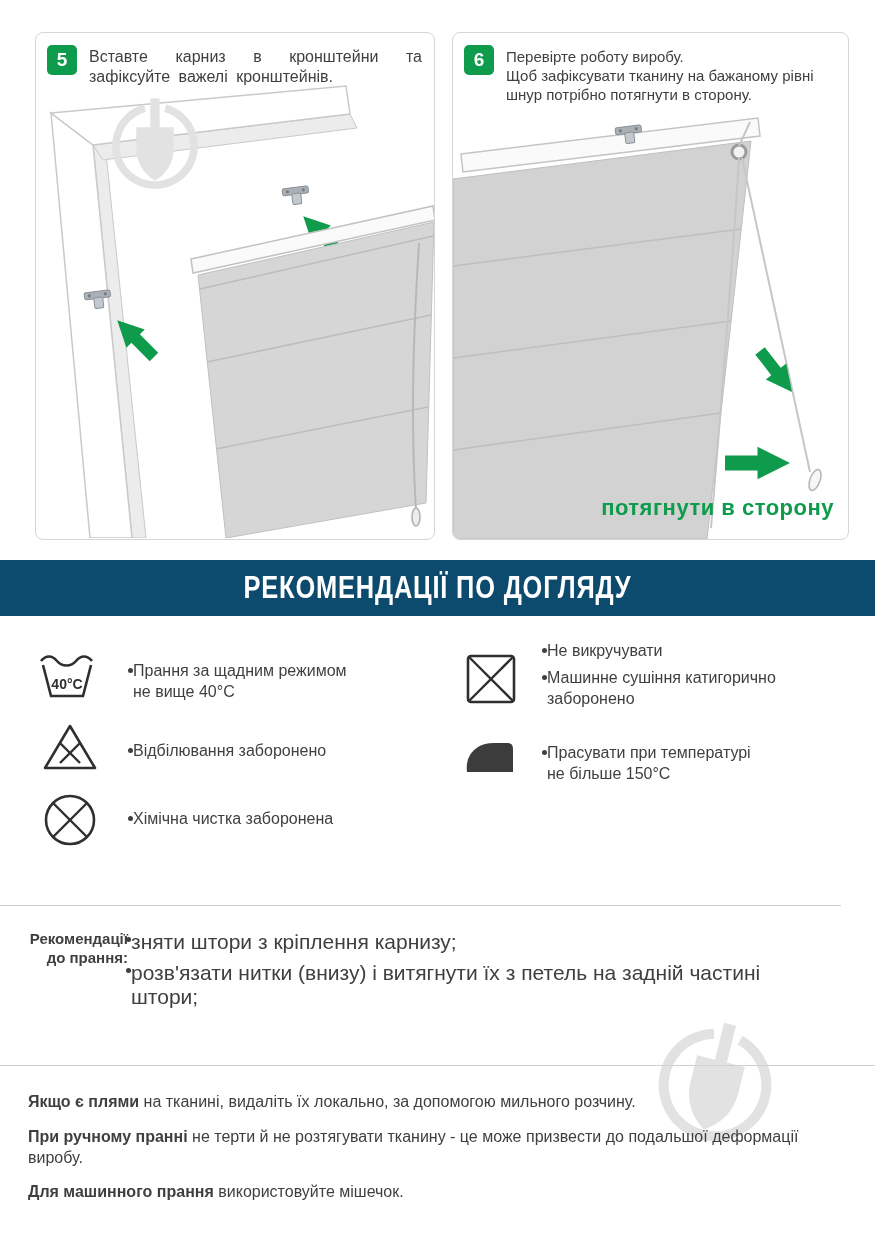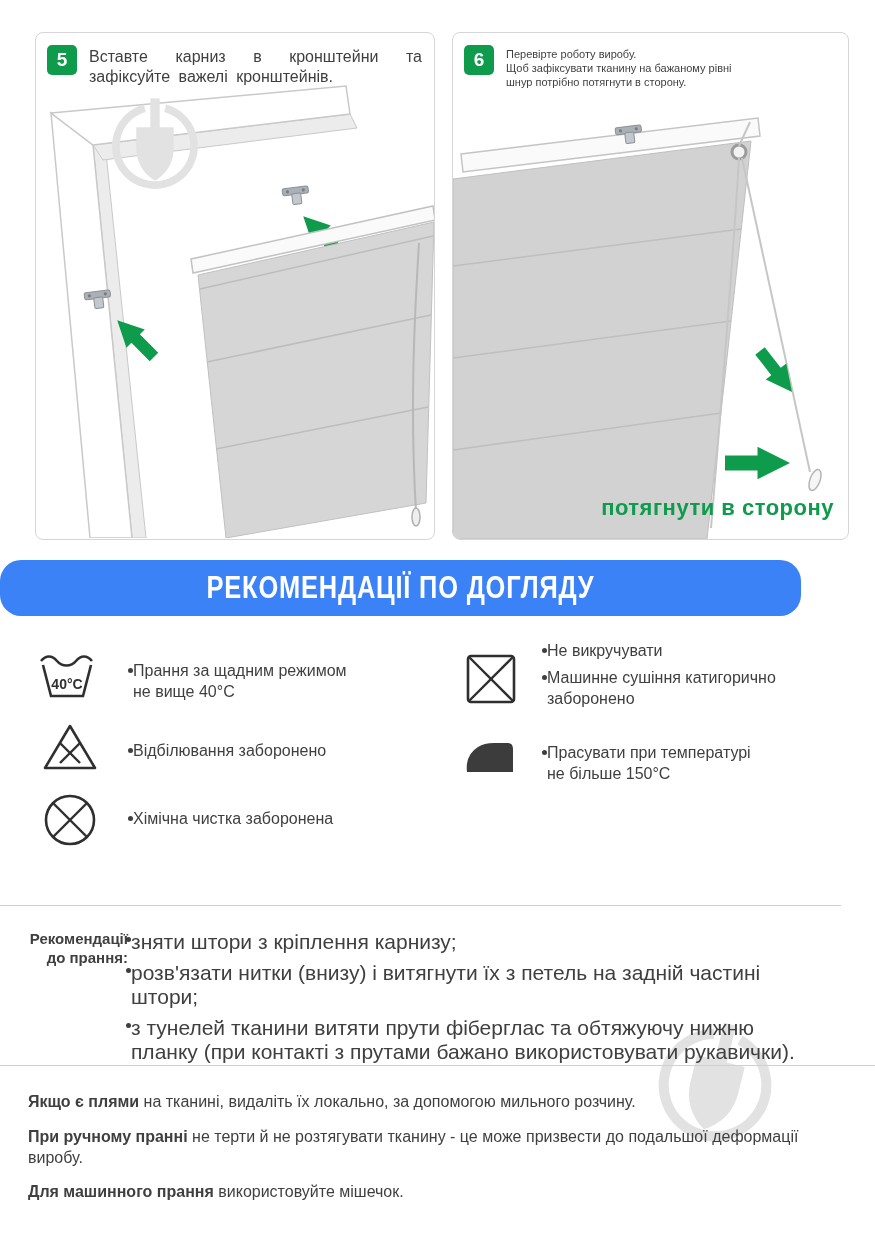--- a/index.html
+++ b/index.html
@@ -15,35 +15,35 @@
   
   .panels{position:absolute;top:32px;left:35px;display:flex;gap:17px;}
   .panel{position:relative;border:1px solid #d6d6d6;border-radius:8px;background:#fff;overflow:hidden;}
   .panel.p5{width:398px;height:506px;}
   .panel.p6{width:395px;height:506px;}
   .panel-head{position:absolute;top:12px;left:11px;right:12px;display:flex;gap:12px;z-index:4;}
   .step-badge{flex:0 0 auto;width:30px;height:30px;border-radius:5px;background:var(--green);
     color:#fff;font-weight:bold;font-size:19px;display:flex;align-items:center;justify-content:center;}
   .step-text{font-size:16px;line-height:1.28;padding-top:2px;white-space:pre-line;}
   .p5 .step-text{text-align:justify;word-spacing:4px;}
-  .p6 .step-text{font-size:11px;}
+  .p6 .step-text{font-size:15px;}
   .illus{position:absolute;left:0;z-index:2;}
   .illus5{top:50px;width:398px;height:455px;}
   .illus6{top:75px;width:395px;height:431px;}
   .pull-caption{position:absolute;top:462px;right:14px;z-index:3;color:var(--green);
     font-size:22px;font-weight:bold;letter-spacing:.5px;}
 
   
   .wm{position:absolute;color:var(--wm);}
   .wm-p5{left:68px;top:62px;width:102px;height:102px;z-index:3;}
   .wm-bottom{left:648px;top:1018px;width:134px;height:134px;transform:rotate(14deg);z-index:0;}
 
   
-  .banner{position:absolute;top:560px;left:0;width:801px;height:56px;background:#3b82f6;
-    display:flex;align-items:center;justify-content:center;border-radius:21px;}
+  .banner{position:absolute;top:560px;left:0;width:875px;height:56px;background:#0c4a6e;
+    display:flex;align-items:center;justify-content:center;}
   .banner span{color:#fff;font-size:31px;font-weight:bold;letter-spacing:1px;
     display:inline-block;transform:scaleX(.82);}
 
   
   .care{position:absolute;top:616px;left:0;width:875px;height:289px;}
   .care .icon{position:absolute;}
   .icon-wash{left:38px;top:36px;}
   .icon-bleach{left:42px;top:106px;}
   .icon-dryclean{left:42px;top:176px;}
   .icon-tumble{left:464px;top:36px;}
@@ -253,24 +253,20 @@
 до прання:</div>
     <div class="wash-list">
       <div class="b-row">
         <div class="dot"></div>
         <div class="txt">зняти штори з кріплення карнизу;</div>
       </div>
       <div class="b-row">
         <div class="dot"></div>
         <div class="txt">розв'язати нитки (внизу) і витягнути їх з петель на задній частині штори;</div>
       </div>
-      <div class="b-row">
-        <div class="dot"></div>
-        <div class="txt">з тунелей тканини витяти прути фіберглас та обтяжуючу нижню планку (при контакті з прутами бажано використовувати рукавички).</div>
-      </div>
     </div>
   </div>
 
   <svg class="wm wm-bottom" viewBox="-60 -60 120 120">
     <use href="#wm-logo"></use>
   </svg>
 
   <div class="notes">
     <p><b>Якщо є плями</b><span> на тканині, видаліть їх локально, за допомогою мильного розчину.</span></p>
     <p><b>При ручному пранні</b><span> не терти й не розтягувати тканину - це може призвести до подальшої деформації виробу.</span></p>

